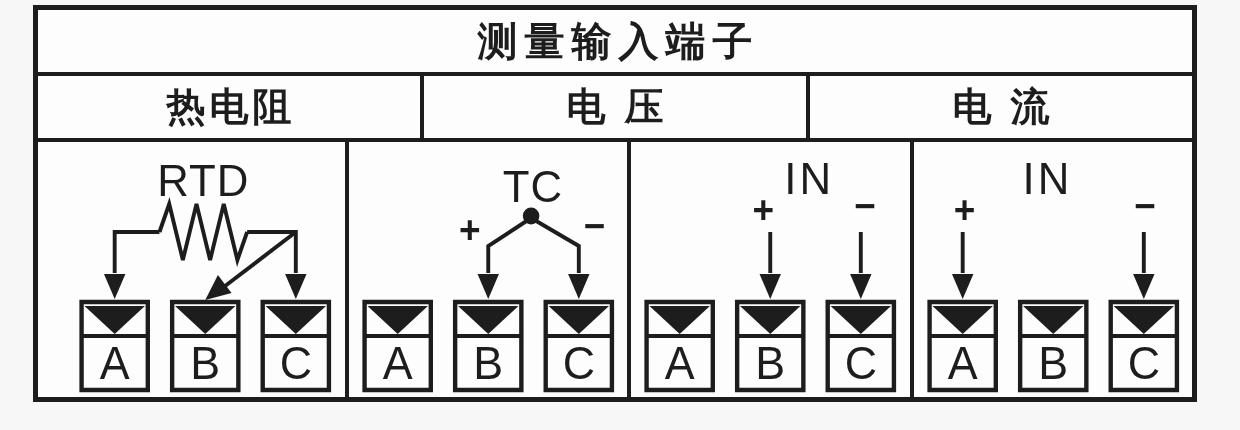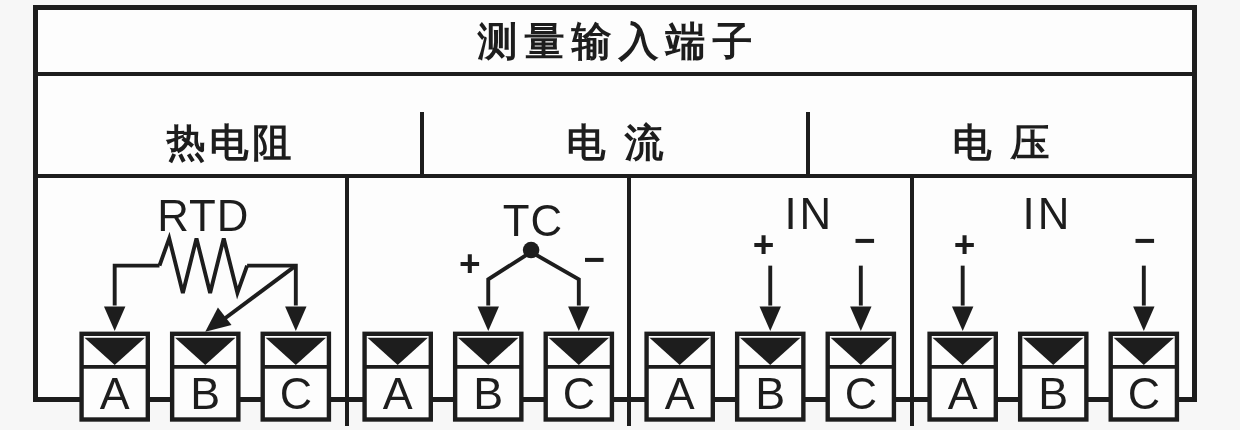--- a/index.html
+++ b/index.html
@@ -15,21 +15,21 @@
     position:absolute; left:33px; top:5px; width:1164px; height:397px;
     box-sizing:border-box; border:5px solid #1d1d1d; background:#fdfdfd;
     display:flex; flex-direction:column;
   }
   .title-row {
     height:62px; flex:0 0 62px; border-bottom:4px solid #1d1d1d;
     display:flex; align-items:center; justify-content:center;
     font-size:40px; font-weight:700; letter-spacing:7px;
     padding-left:7px; 
   }
-  .header-row { height:62px; flex:0 0 62px; border-bottom:4px solid #1d1d1d; display:flex;margin-top:36px; }
+  .header-row { height:62px; flex:0 0 62px; border-bottom:4px solid #1d1d1d; display:flex; }
   .header-cell {
     flex:1 1 0; border-right:4px solid #1d1d1d;
     display:flex; align-items:center; justify-content:center;
     font-size:39px; font-weight:700; letter-spacing:4px; padding-left:4px;
   }
   .header-cell:last-child { border-right:none; }
   .body-row { flex:1 1 auto; display:flex;margin-left:28px; }
   .body-cell { flex:1 1 0; border-right:4px solid #1d1d1d; position:relative; overflow:hidden; }
   .body-cell:last-child { border-right:none; }
   .diagram { width:100%; height:100%; display:block; }
@@ -46,22 +46,22 @@
 </head>
 <body>
 
 <div class="page">
   <div class="frame">
 
     <div class="title-row">测量输入端子</div>
 
     <div class="header-row">
       <div class="header-cell">热电阻</div>
+      <div class="header-cell">电 压</div>
       <div class="header-cell">电 流</div>
-      <div class="header-cell">电 压</div>
     </div>
 
     <div class="body-row">
 
       <div class="body-cell">
         <svg class="diagram" viewBox="0 0 286 255" preserveAspectRatio="none">
           <text class="slabel" x="141" y="54">RTD</text>
           <path class="wire" d="M96,90 L106,62 L120,118 L134,62 L148,118 L162,62 L176,118 L186,90"></path>
           <path class="wire" d="M96,90 H50 V131"></path>
           <path class="wire" d="M186,90 H236 V131"></path>

